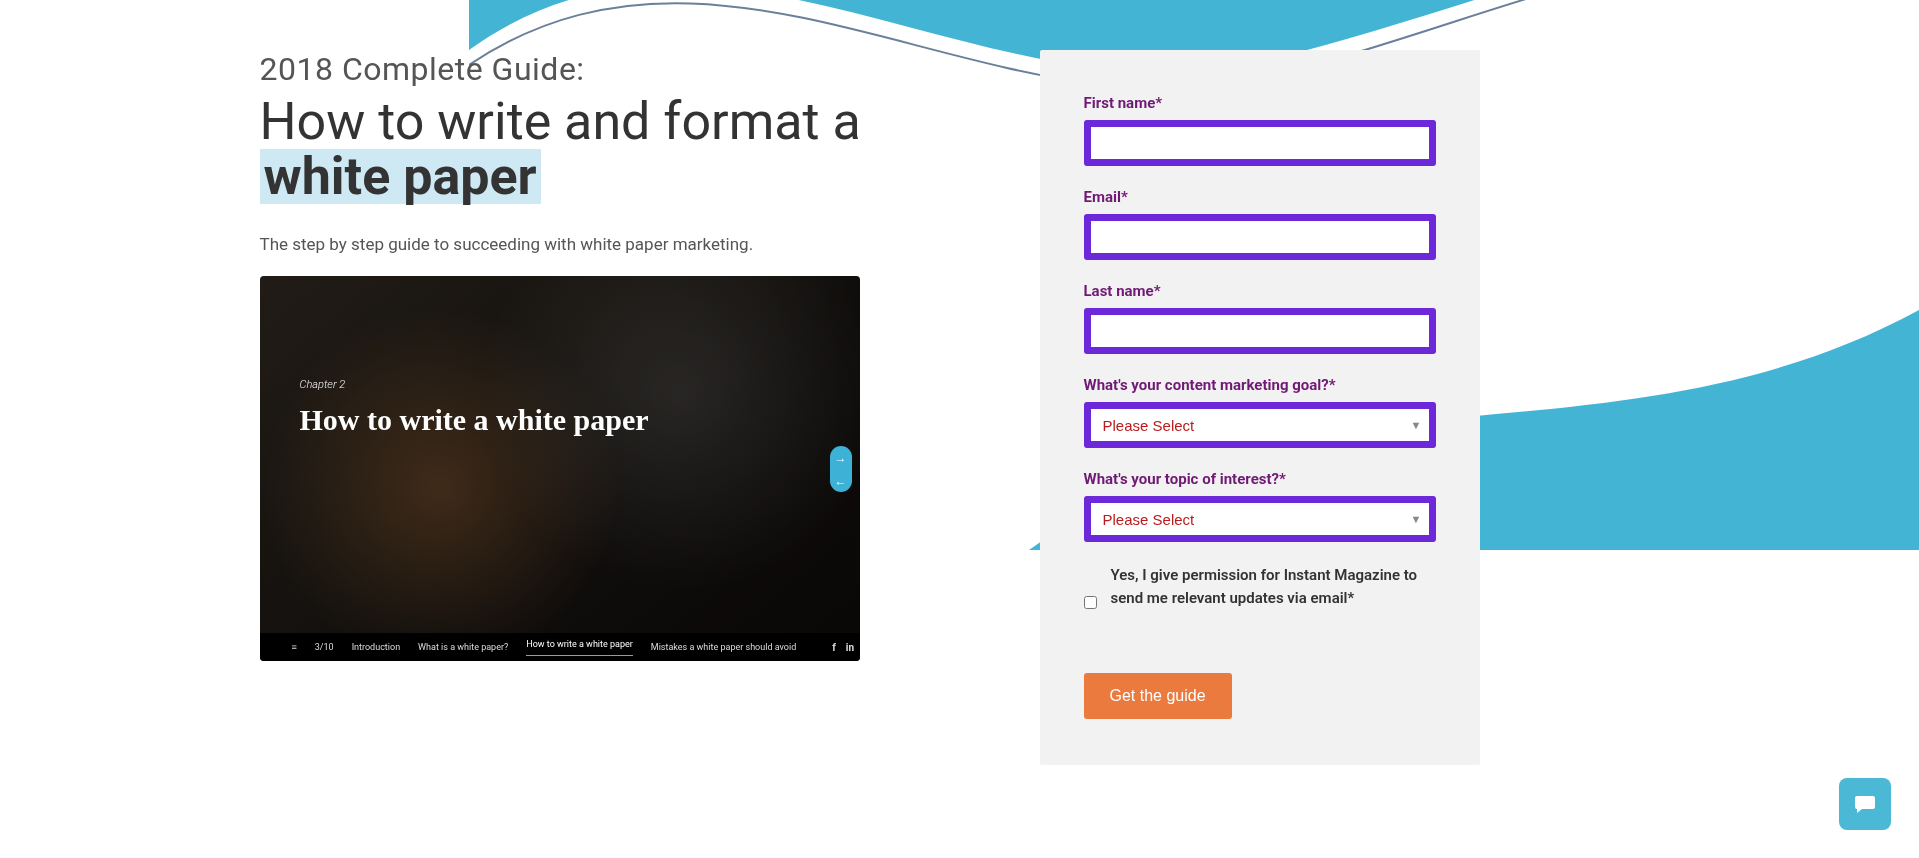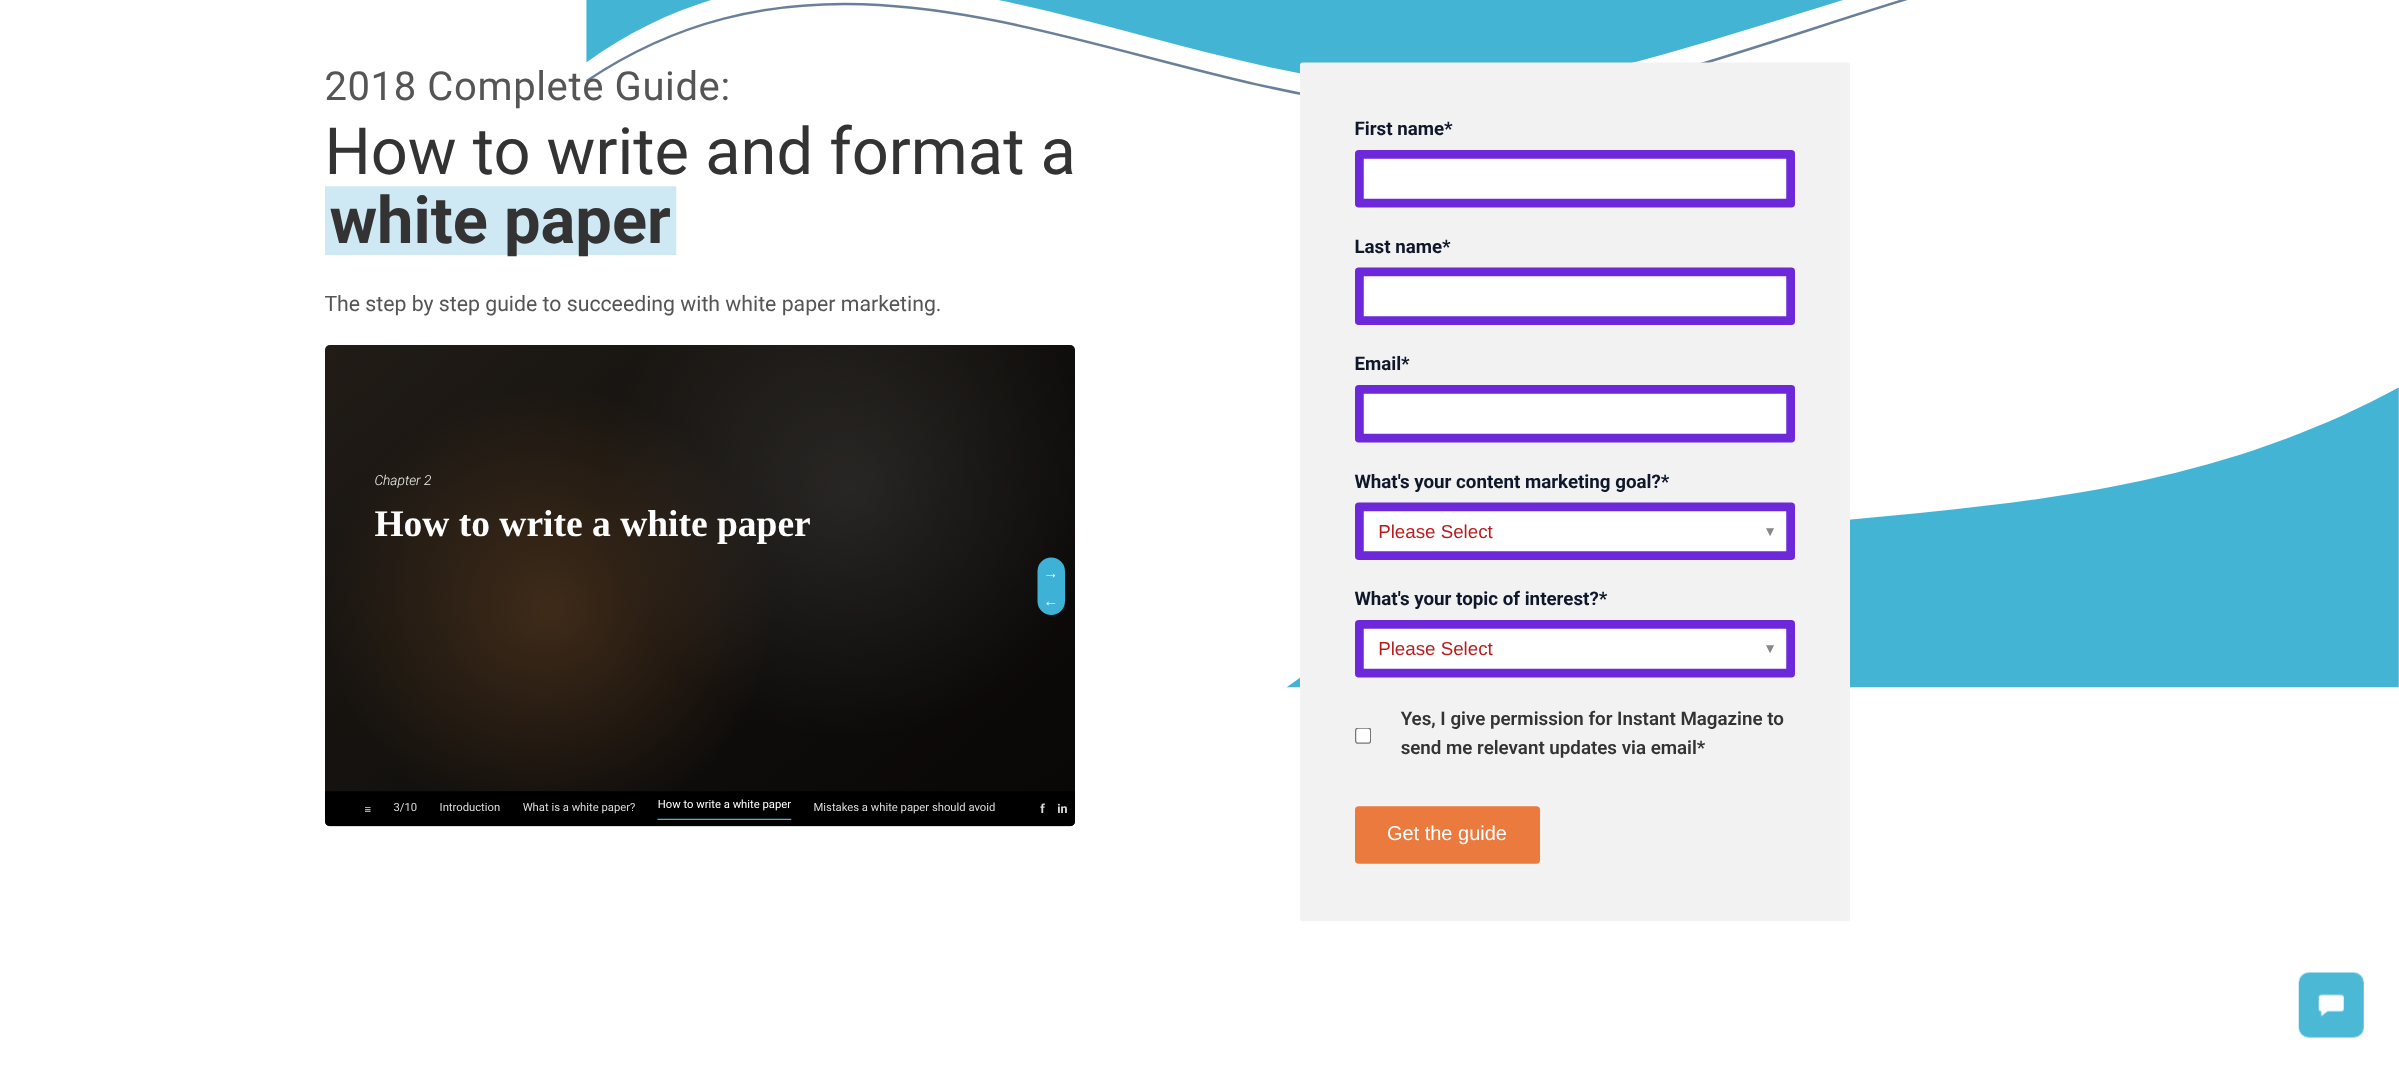--- a/index.html
+++ b/index.html
@@ -143,21 +143,21 @@
   .form-card {
     background: #f2f2f2;
     padding: 44px 44px 46px 44px;
     border-radius: 2px;
   }
   .form-group { margin-bottom: 22px; }
   .form-label {
     display: block;
     font-size: 15px;
     font-weight: 700;
-    color: #0f172a;
+    color: #701a75;
     margin-bottom: 8px;
   }
   .form-input, .form-select {
     width: 100%;
     height: 46px;
     border: 7px solid #6d28d9;
     background: #fff;
     border-radius: 3px;
     padding: 0 12px;
     font-size: 15px;
@@ -173,27 +173,27 @@
   .select-caret {
     position: absolute;
     right: 14px; top: 50%;
     transform: translateY(-50%);
     pointer-events: none;
     color: #888;
     font-size: 11px;
   }
   .consent-row {
     display: flex;
-    gap: 24px;
-    align-items: center;
+    gap: 14px;
+    align-items: flex-end;
     font-size: 15px;
     font-weight: 600;
     color: #333;
     line-height: 1.5;
-    margin-bottom: 12px;
+    margin-bottom: 40px;
   }
   .consent-row input { margin-top: 4px; }
   .submit-btn {
     display: inline-block;
     background: #eb7a3e;
     color: #fff;
     border: none;
     border-radius: 3px;
     padding: 14px 26px;
     font-size: 16px;
@@ -266,26 +266,26 @@
     </div>
   </div>
 
   <div class="right">
     <div class="form-card">
       <div class="form-group">
         <label class="form-label">First name*</label>
         <input class="form-input" type="text" value="" style="">
       </div>
       <div class="form-group">
+        <label class="form-label">Email*</label>
+        <input class="form-input" type="email" value="" style="">
+      </div>
+      <div class="form-group">
         <label class="form-label">Last name*</label>
         <input class="form-input" type="text" value="" style="">
-      </div>
-      <div class="form-group">
-        <label class="form-label">Email*</label>
-        <input class="form-input" type="email" value="" style="">
       </div>
       <div class="form-group">
         <label class="form-label">What's your content marketing goal?*</label>
         <div class="select-wrap">
           <select class="form-select">
             <option>Please Select</option>
           </select>
           <span class="select-caret">▼</span>
         </div>
       </div>

